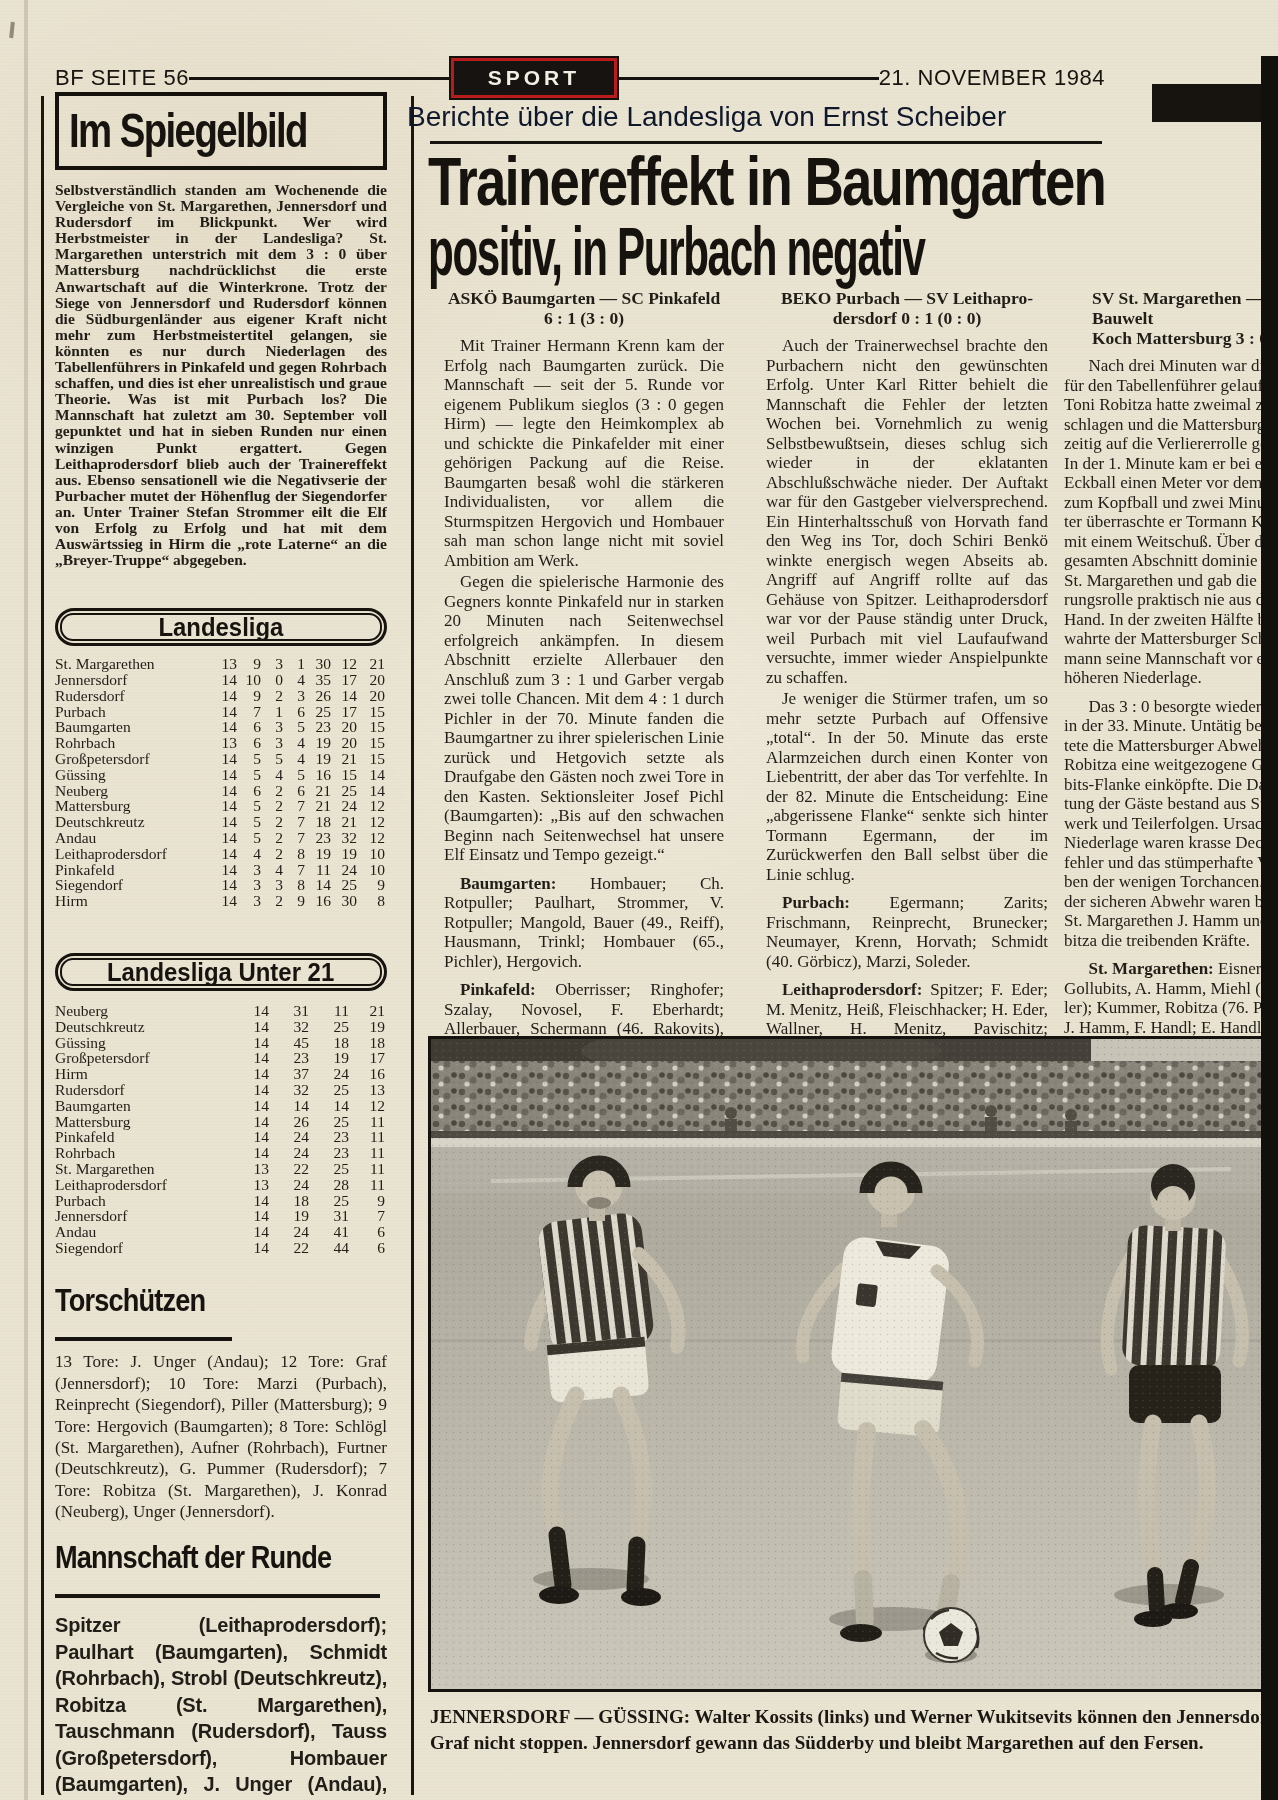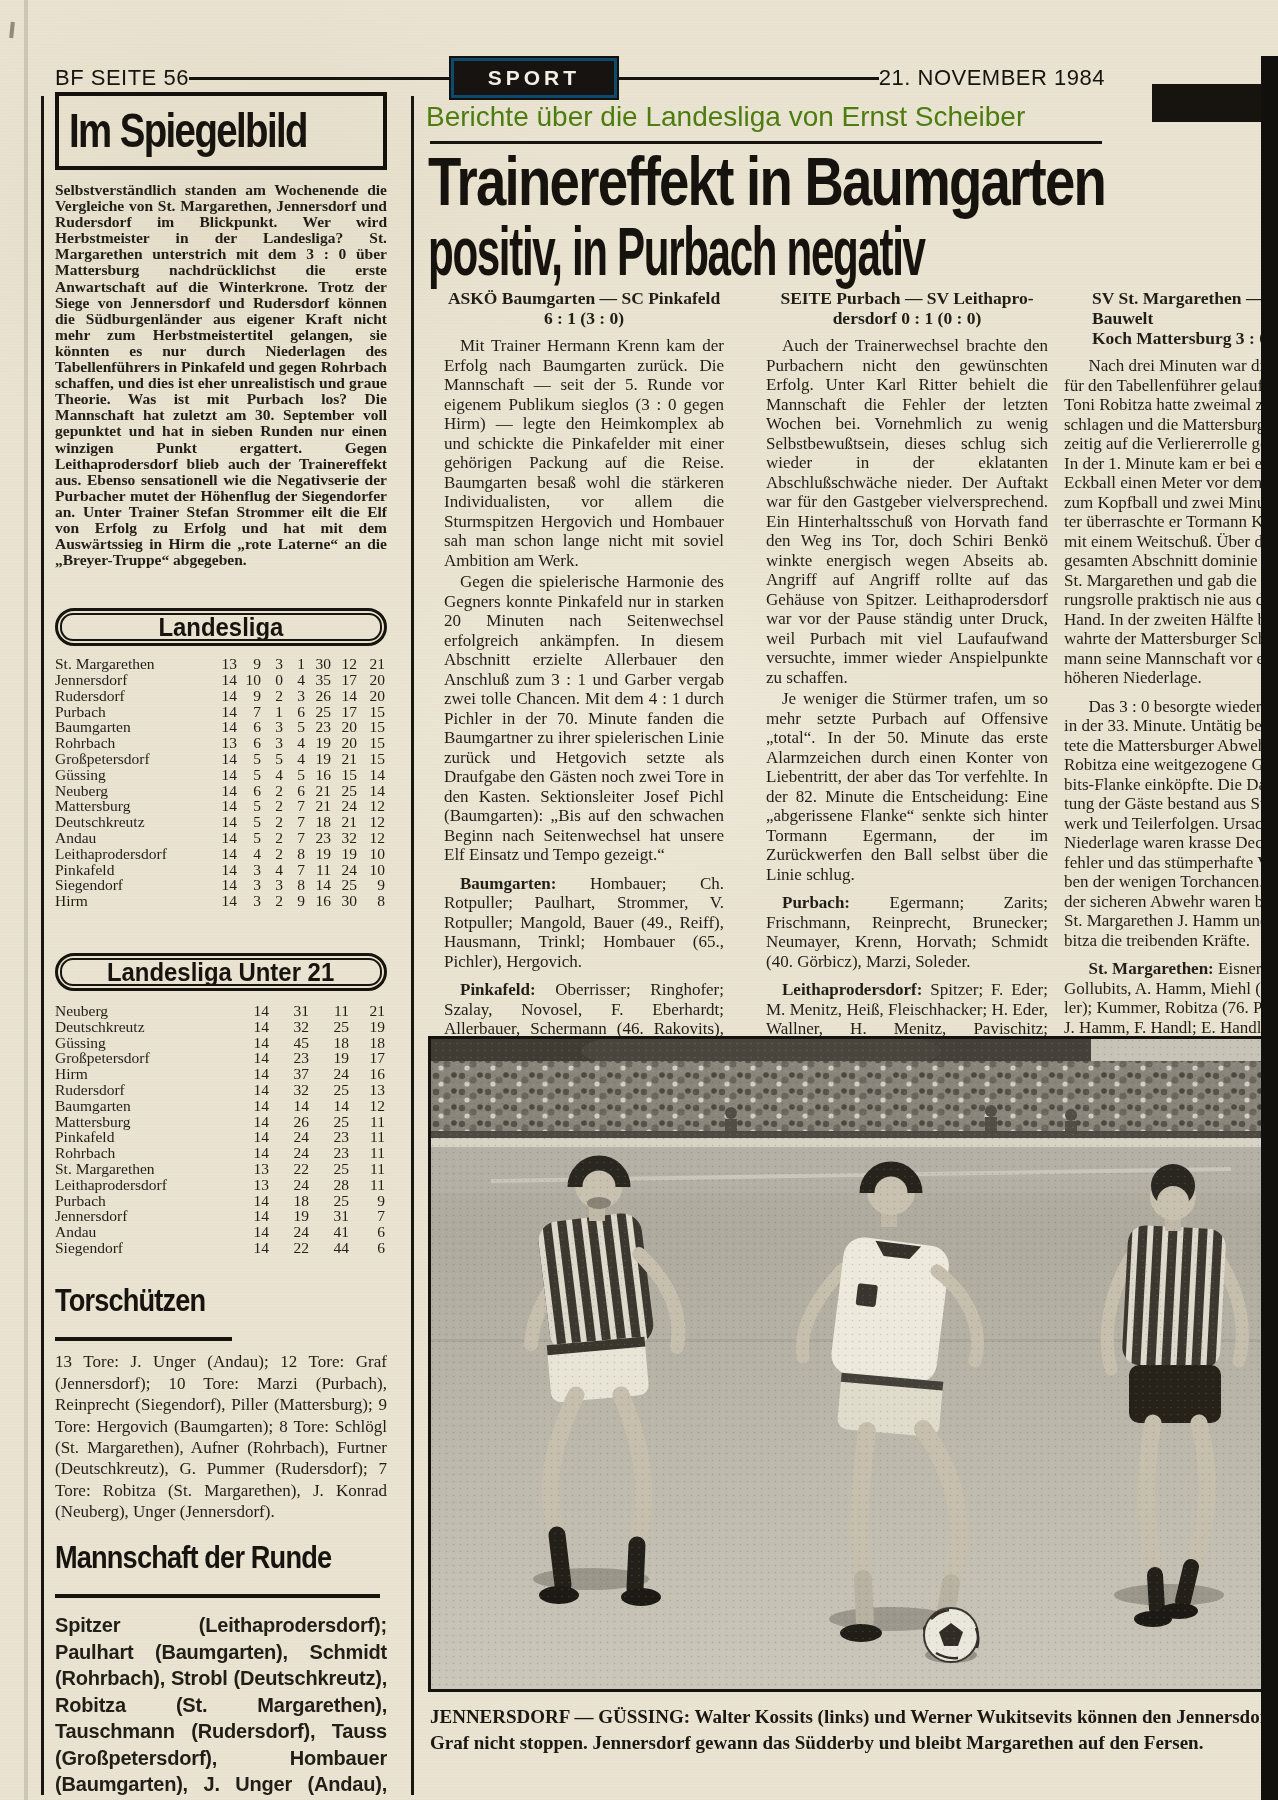--- a/index.html
+++ b/index.html
@@ -18,21 +18,21 @@
   .left-crease{left:24px;top:0;width:4px;height:1800px;background:rgba(70,58,42,.16);}
   .left-rule{left:41px;top:96px;width:3px;height:1699px;background:#1a1612;}
   .col-divider{left:411px;top:96px;width:3px;height:1699px;background:#1a1612;}
   .edge-strip{left:1261px;top:56px;width:17px;height:1744px;background:#11100c;z-index:9;}
   .ink-block{left:1152px;top:84px;width:110px;height:38px;background:#17130e;z-index:8;}
   .stray-mark{left:10px;top:22px;width:4px;height:16px;background:#4a4334;opacity:.55;transform:rotate(6deg);}
   
   .masthead{left:55px;top:54px;width:1050px;height:48px;display:flex;align-items:center;
     font-family:"Liberation Sans",sans-serif;font-size:22px;letter-spacing:.5px;color:#17130e;}
   .m-rule{flex:1;height:3px;background:#17130e;}
-  .sport-badge{border:2px solid #14110d;padding:3px;background:#0c4a6e;}
+  .sport-badge{border:2px solid #14110d;padding:3px;background:#b91c1c;}
   .sport-badge .inner{background:#171310;color:#f1eee4;padding:4px 34px;
     font:700 21px/1.2 "Liberation Sans",sans-serif;letter-spacing:4px;}
   
   .sidebar{left:55px;top:92px;width:332px;}
   .spiegel-box{border:4px solid #15110c;height:78px;display:flex;align-items:center;padding-left:10px;box-sizing:border-box;}
   .spiegel-title{font:700 48px/1 "Liberation Sans",sans-serif;letter-spacing:-2px;
     transform:scaleX(.8);transform-origin:left center;white-space:nowrap;color:#17130e;}
   .spiegel-article{margin:12px 0 16px 0;font:700 15.5px/16.1px "Liberation Serif",serif;text-align:justify;}
   .pill{position:relative;height:38px;border:3px solid #17130e;border-radius:19px;box-sizing:border-box;}
   .pill-inner{position:absolute;inset:2px;border:2px solid #17130e;border-radius:13px;
@@ -44,21 +44,21 @@
   .trow{display:grid;grid-template-columns:158px 24px 24px 22px 22px 26px 26px 28px;}
   .trow2{display:grid;grid-template-columns:176px 38px 40px 40px 36px;}
   .tnum{text-align:right;}
   .sec-head{margin:28px 0 0 0;display:inline-block;border-bottom:4px solid #17130e;padding-bottom:20px;}
   .sec-head span{display:inline-block;font:700 32px/1.05 "Liberation Sans",sans-serif;letter-spacing:-1px;
     transform:scaleX(.85);transform-origin:left center;white-space:nowrap;color:#17130e;}
   .tors-text{margin:10px 0 0 0;font:400 17px/21.4px "Liberation Serif",serif;text-align:justify;}
   .mann-head{margin-top:18px;}
   .mann-text{margin:14px 0 0 0;font:700 20px/26.5px "Liberation Sans",sans-serif;text-align:justify;letter-spacing:-.2px;}
   
-  .byline{left:426px;top:100px;font:400 28px/1.2 "Liberation Sans",sans-serif;color:#4d7c0f;white-space:nowrap;}
+  .byline{left:407px;top:100px;font:400 28px/1.2 "Liberation Sans",sans-serif;color:#0f172a;white-space:nowrap;}
   .byline-rule{left:430px;top:141px;width:672px;height:3px;background:#17130e;}
   .headline{left:428px;top:146px;width:860px;}
   .h1line{display:block;font:700 62px/64px "Liberation Sans",sans-serif;letter-spacing:-2px;
     white-space:nowrap;color:#16120d;transform-origin:left top;}
   .h1a{transform:scale(.88,1.12);}
   .h1b{transform:scale(.68,1.12);margin-top:6px;}
   .report{top:288px;font:400 17px/19.5px "Liberation Serif",serif;margin-left:16px;}
   .rep1{left:428px;width:280px;} .rep2{left:750px;width:282px;} .rep3{left:1048px;width:260px;}
   .rep-title{text-align:center;font:700 17.5px/20px "Liberation Serif",serif;margin:0 0 8px 0;}
   .report p{margin:0;text-align:justify;text-indent:16px;}
@@ -447,21 +447,21 @@
     </h3>
     <p>Mit Trainer Hermann Krenn kam der Erfolg nach Baumgarten zurück. Die Mannschaft — seit der 5. Runde vor eigenem Publikum sieglos (3 : 0 gegen Hirm) — legte den Heimkomplex ab und schickte die Pinkafelder mit einer gehörigen Packung auf die Reise. Baumgarten besaß wohl die stärkeren Individualisten, vor allem die Sturmspitzen Hergovich und Hombauer sah man schon lange nicht mit soviel Ambition am Werk.</p>
     <p>Gegen die spielerische Harmonie des Gegners konnte Pinkafeld nur in starken 20 Minuten nach Seitenwechsel erfolgreich ankämpfen. In diesem Abschnitt erzielte Allerbauer den Anschluß zum 3 : 1 und Garber vergab zwei tolle Chancen. Mit dem 4 : 1 durch Pichler in der 70. Minute fanden die Baumgartner zu ihrer spielerischen Linie zurück und Hetgovich setzte als Draufgabe den Gästen noch zwei Tore in den Kasten. Sektionsleiter Josef Pichl (Baumgarten): „Bis auf den schwachen Beginn nach Seitenwechsel hat unsere Elf Einsatz und Tempo gezeigt.“</p>
     <p class="teamp"><span class="lead">Baumgarten:</span> <span>Hombauer; Ch. Rotpuller; Paulhart, Strommer, V. Rotpuller; Mangold, Bauer (49., Reiff), Hausmann, Trinkl; Hombauer (65., Pichler), Hergovich.</span></p>
     <p class="teamp"><span class="lead">Pinkafeld:</span> <span>Oberrisser; Ringhofer; Szalay, Novosel, F. Eberhardt; Allerbauer, Schermann (46. Rakovits), Herglotz, Garber; Habibelahian, Reifbeck.</span></p>
     <p class="footp">Baumgarten, 200, Benno. — Tore: Hombauer (2), Hergovich (2), Pichler, Strommer; Allerbauer. — U 21 abgesagt.</p>
   </section>
 
   <section class="abs report rep2">
     <h3 class="rep-title">
-      <span>SEITE Purbach — SV Leithapro-</span><br>
+      <span>BEKO Purbach — SV Leithapro-</span><br>
       <span>dersdorf 0 : 1 (0 : 0)</span>
     </h3>
     <p>Auch der Trainerwechsel brachte den Purbachern nicht den gewünschten Erfolg. Unter Karl Ritter behielt die Mannschaft die Fehler der letzten Wochen bei. Vornehmlich zu wenig Selbstbewußtsein, dieses schlug sich wieder in der eklatanten Abschlußschwäche nieder. Der Auftakt war für den Gastgeber vielversprechend. Ein Hinterhaltsschuß von Horvath fand den Weg ins Tor, doch Schiri Benkö winkte energisch wegen Abseits ab. Angriff auf Angriff rollte auf das Gehäuse von Spitzer. Leithaprodersdorf war vor der Pause ständig unter Druck, weil Purbach mit viel Laufaufwand versuchte, immer wieder Anspielpunkte zu schaffen.</p>
     <p>Je weniger die Stürmer trafen, um so mehr setzte Purbach auf Offensive „total“. In der 50. Minute das erste Alarmzeichen durch einen Konter von Liebentritt, der aber das Tor verfehlte. In der 82. Minute die Entscheidung: Eine „abgerissene Flanke“ senkte sich hinter Tormann Egermann, der im Zurückwerfen den Ball selbst über die Linie schlug.</p>
     <p class="teamp"><span class="lead">Purbach:</span> <span>Egermann; Zarits; Frischmann, Reinprecht, Brunecker; Neumayer, Krenn, Horvath; Schmidt (40. Görbicz), Marzi, Soleder.</span></p>
     <p class="teamp"><span class="lead">Leithaprodersdorf:</span> <span>Spitzer; F. Eder; M. Menitz, Heiß, Fleischhacker; H. Eder, Wallner, H. Menitz, Pavischitz; Liebentritt, Graf.</span></p>
     <p class="footp">Purbach, 300, Benkö. — Tor: Liebentritt. — U 21 abgesagt.</p>
   </section>
 
   <section class="abs report rep3">

